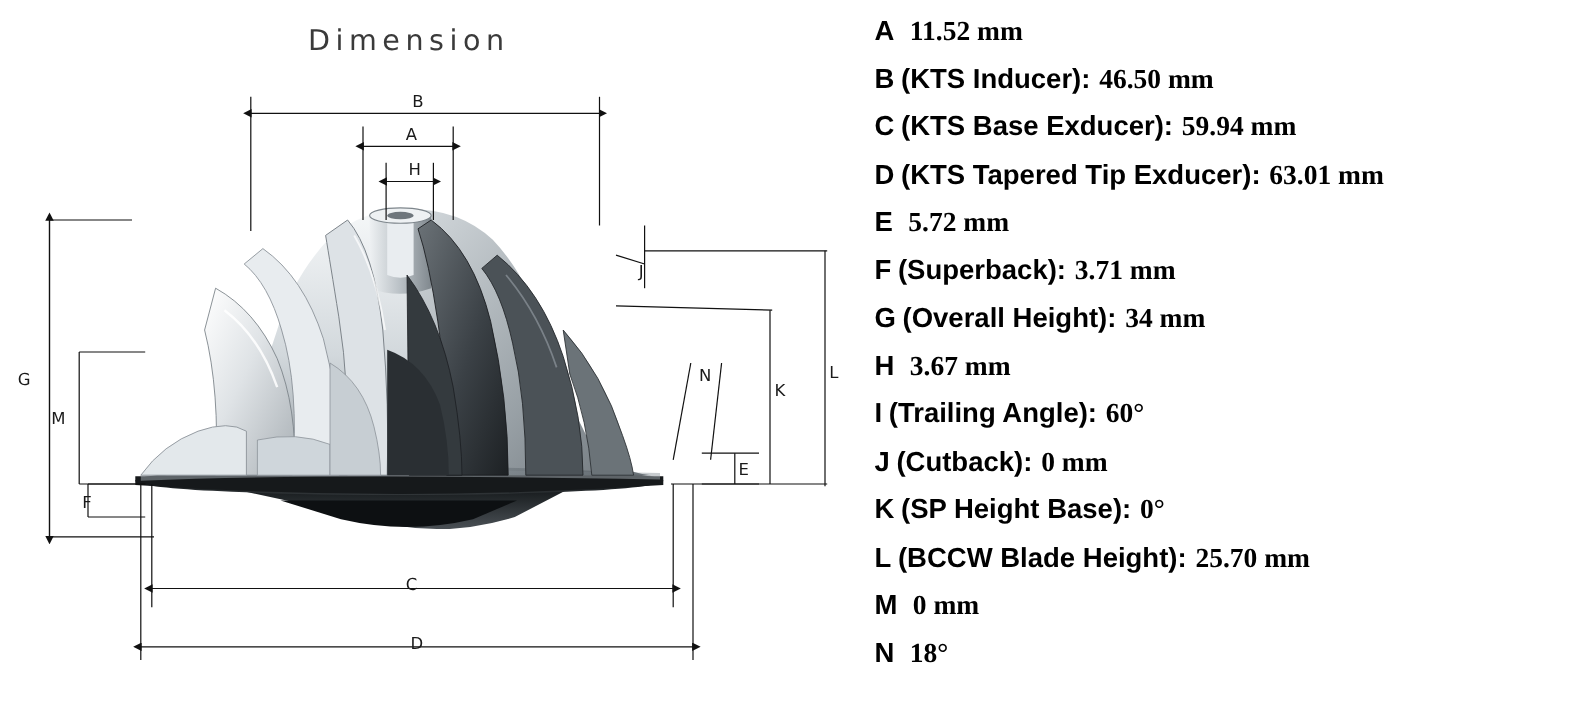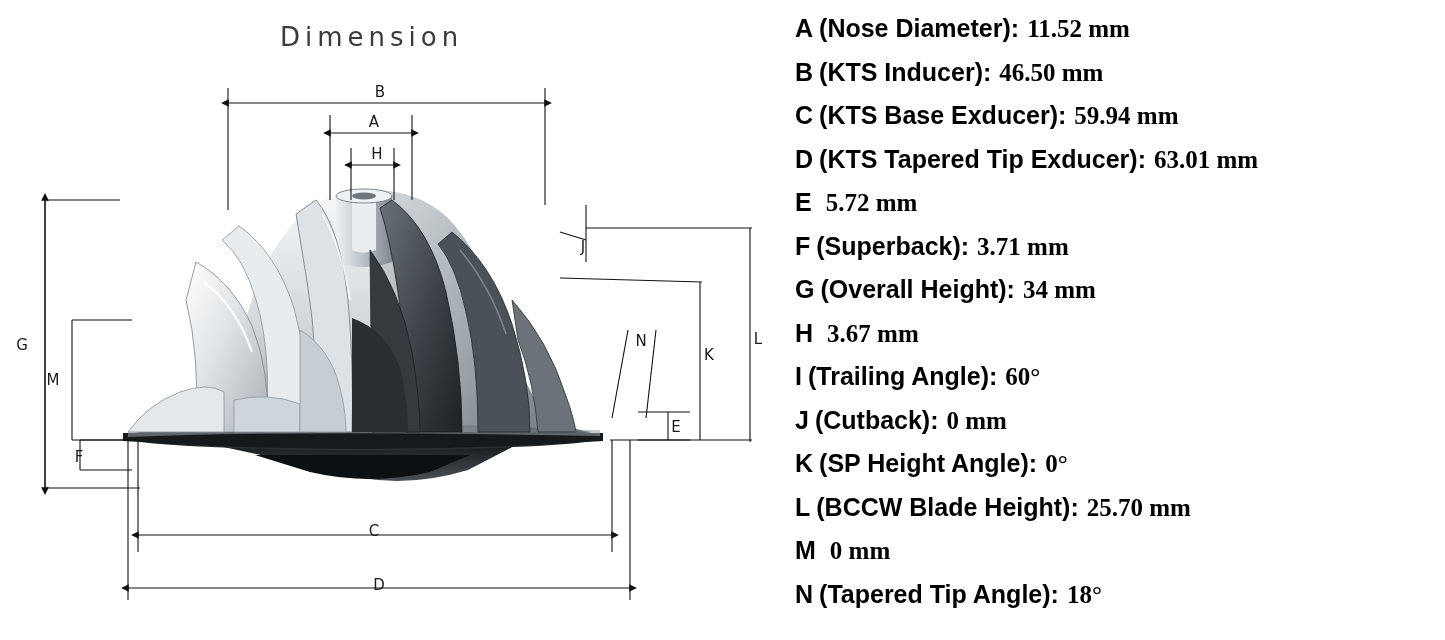--- a/index.html
+++ b/index.html
@@ -243,21 +243,20 @@
         <text class="dim-label" x="374" y="536" text-anchor="middle">C</text>
         <text class="dim-label" x="379" y="590" text-anchor="middle">D</text>
       </g>
     </svg>
   </div>
 
   <div class="specs">
 
     <div class="spec-row">
       <span class="spec-letter">A</span>
-      <span class="spec-name">(Nose Diameter):</span>
       <span class="spec-value">11.52 mm</span>
     </div>
 
     <div class="spec-row">
       <span class="spec-letter">B</span>
       <span class="spec-name">(KTS Inducer):</span>
       <span class="spec-value">46.50 mm</span>
     </div>
 
     <div class="spec-row">
@@ -301,35 +300,34 @@
     </div>
 
     <div class="spec-row">
       <span class="spec-letter">J</span>
       <span class="spec-name">(Cutback):</span>
       <span class="spec-value">0 mm</span>
     </div>
 
     <div class="spec-row">
       <span class="spec-letter">K</span>
-      <span class="spec-name">(SP Height Angle):</span>
+      <span class="spec-name">(SP Height Base):</span>
       <span class="spec-value">0°</span>
     </div>
 
     <div class="spec-row">
       <span class="spec-letter">L</span>
       <span class="spec-name">(BCCW Blade Height):</span>
       <span class="spec-value">25.70 mm</span>
     </div>
 
     <div class="spec-row">
       <span class="spec-letter">M</span>
       <span class="spec-value">0 mm</span>
     </div>
 
     <div class="spec-row">
       <span class="spec-letter">N</span>
-      <span class="spec-name">(Tapered Tip Angle):</span>
       <span class="spec-value">18°</span>
     </div>
 
   </div>
 </div>
 
 </body></html>

